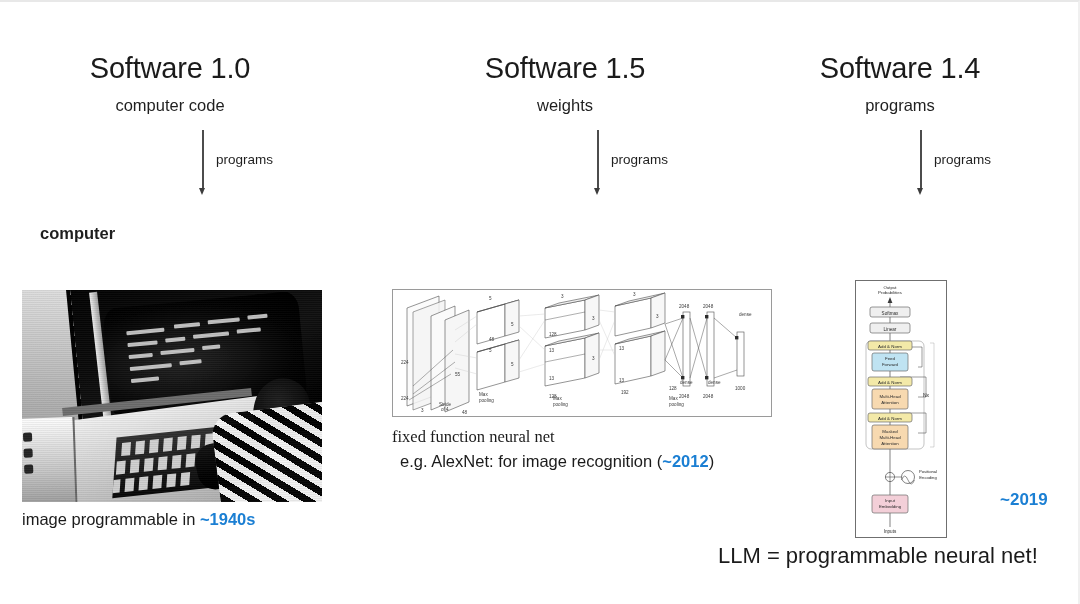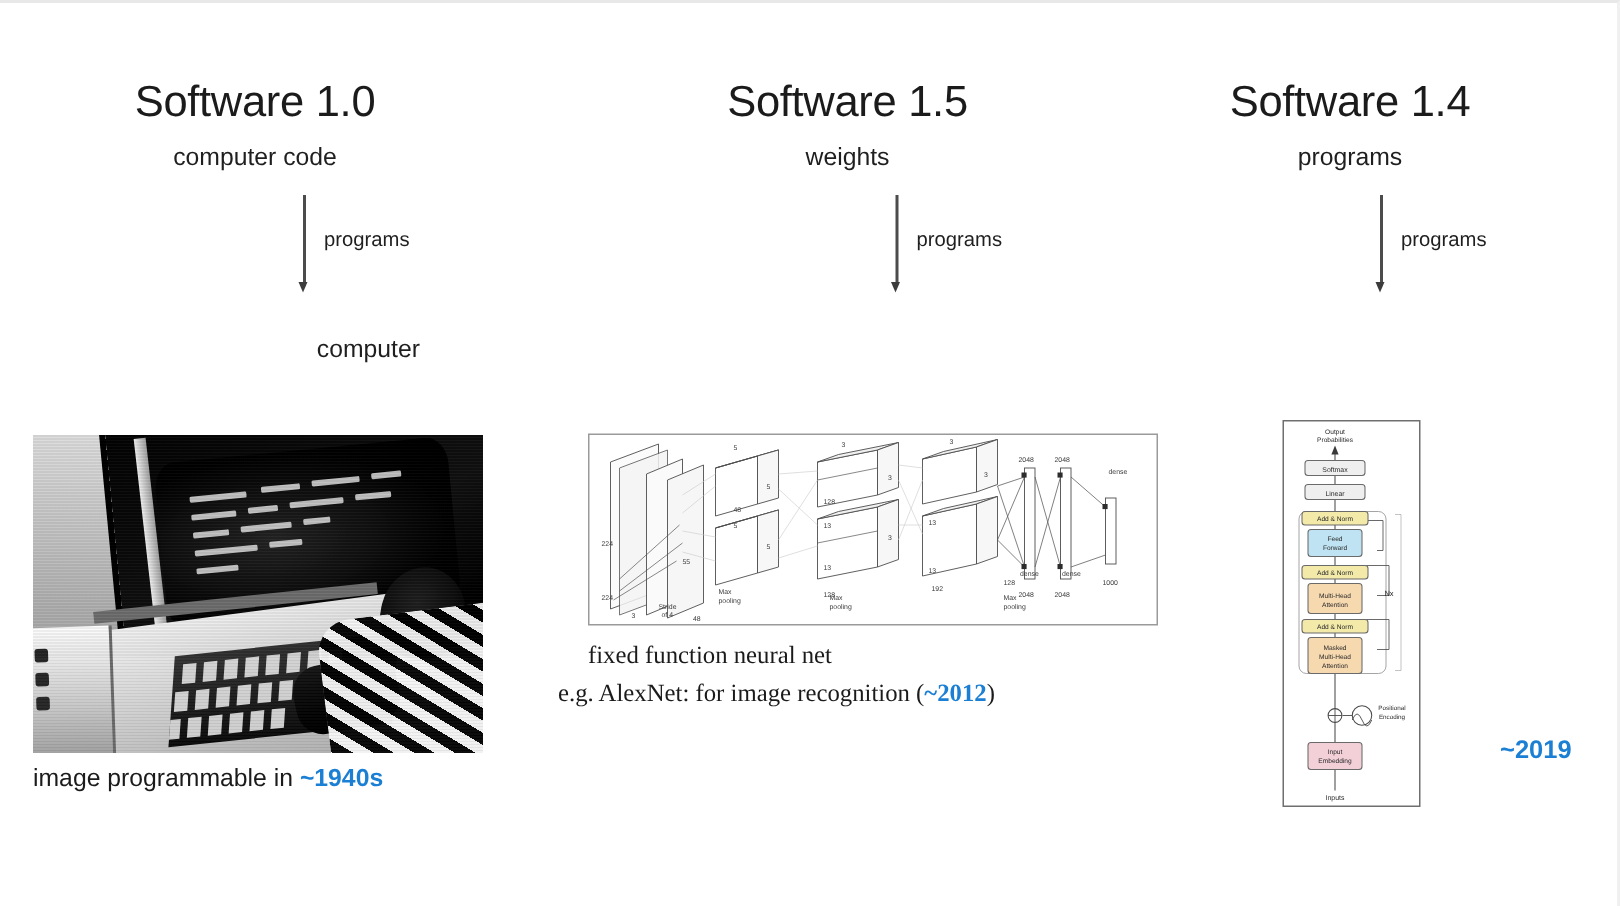--- a/index.html
+++ b/index.html
@@ -40,23 +40,23 @@
   }
   .col-sub {
     font-size: 16.5px;
     font-weight: 400;
     color: #1f1f1f;
     text-align: center;
     white-space: nowrap;
   }
   .col-target {
     font-size: 16.5px;
-    font-weight: 400;
+    font-weight: 700;
     color: #1f1f1f;
-    text-align: right;
+    text-align: left;
     white-space: nowrap;
   }
 
   
   .arrow-wrap {
     width: 80px;
     height: 70px;
     margin-left: 32px;
   }
   .arrow-line {
@@ -463,21 +463,21 @@
         <text x="287" y="94" font-size="4.6">dense</text>
         <text x="315" y="94" font-size="4.6">dense</text>
         <text x="346" y="26" font-size="4.6">dense</text>
         <text x="342" y="100" font-size="4.6">1000</text>
       </g>
     </svg>
   </div>
 
   <div class="abs caption" style="left:392px; top:425px;font-family:Liberation Serif, serif;">fixed function neural net</div>
 
-  <div class="abs caption" style="left:372px; top:450px;font-family:Liberation Serif, serif;">
+  <div class="abs caption" style="left:400px; top:450px;">
     <span>e.g. AlexNet: for image recognition (</span><span class="hl">~2012</span><span>)</span>
   </div>
 
   <div class="abs col-title" style="left:770px; top:50px; width:260px;">Software 1.4</div>
 
   <div class="abs col-sub" style="left:770px; top:94px; width:260px;">programs</div>
 
   <div class="abs arrow-wrap" style="left:888px; top:128px;">
     <div class="arrow-line"></div>
     <div class="arrow-head"></div>
@@ -547,14 +547,15 @@
         <text x="72" y="198" font-size="4.2">Encoding</text>
         <text x="34" y="221.4" font-size="4.4">Input</text>
         <text x="34" y="227.4" font-size="4.4">Embedding</text>
         <text x="34" y="252" font-size="4.6">Inputs</text>
       </g>
     </svg>
   </div>
 
   <div class="abs year-badge" style="left:1000px; top:488px;">~2019</div>
 
+  <div class="abs caption-lg" style="left:718px; top:541px;">LLM = programmable neural net!</div>
 
 </div>
 
 </body></html>

